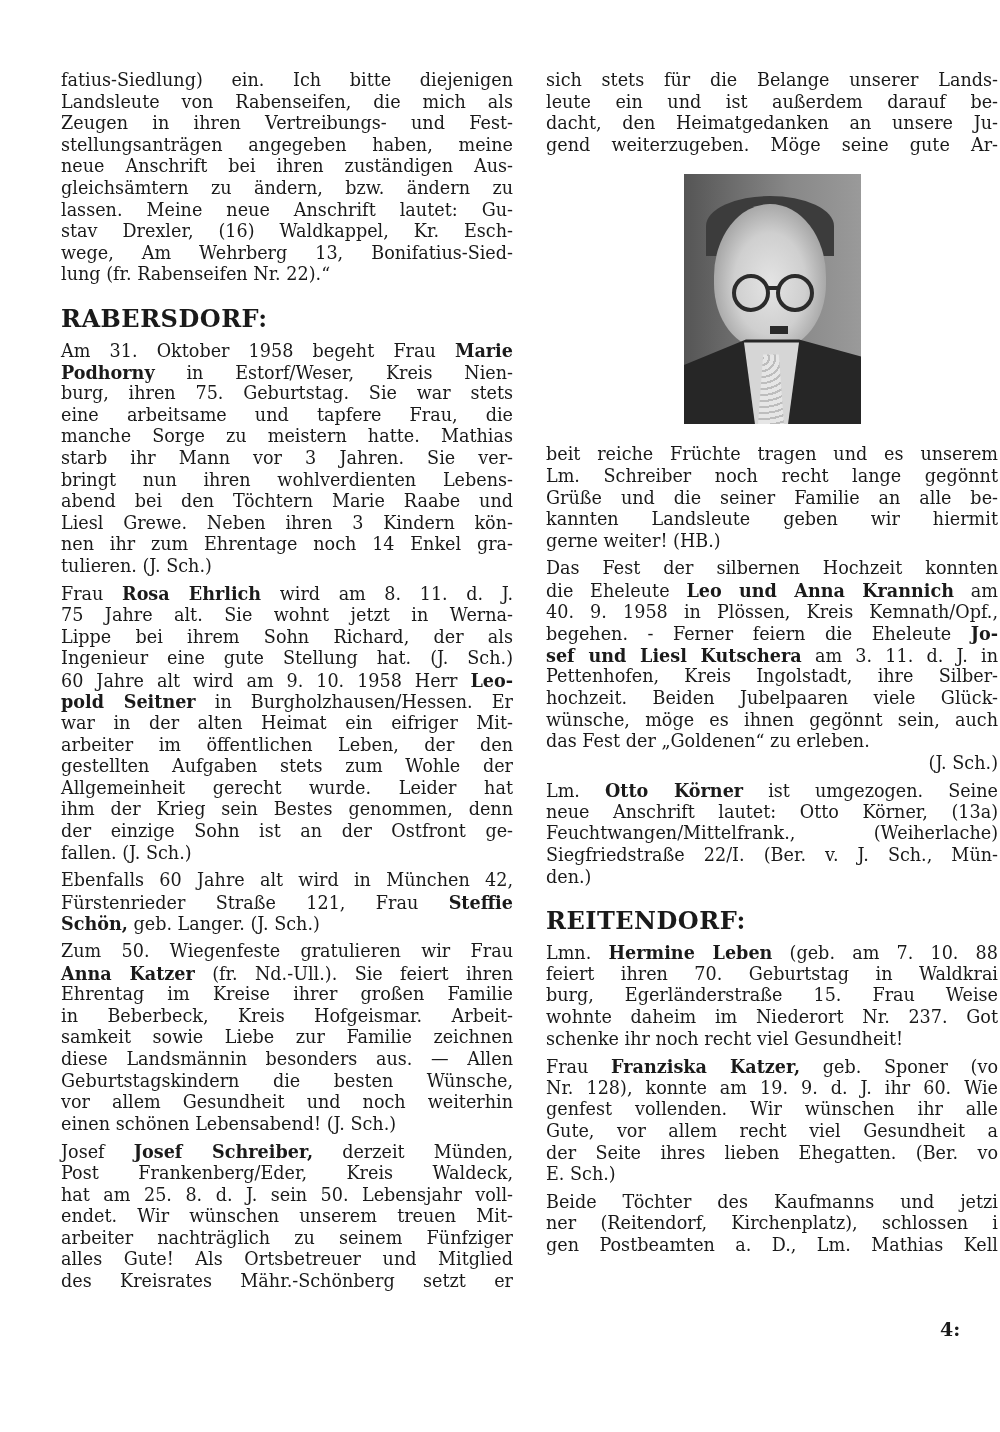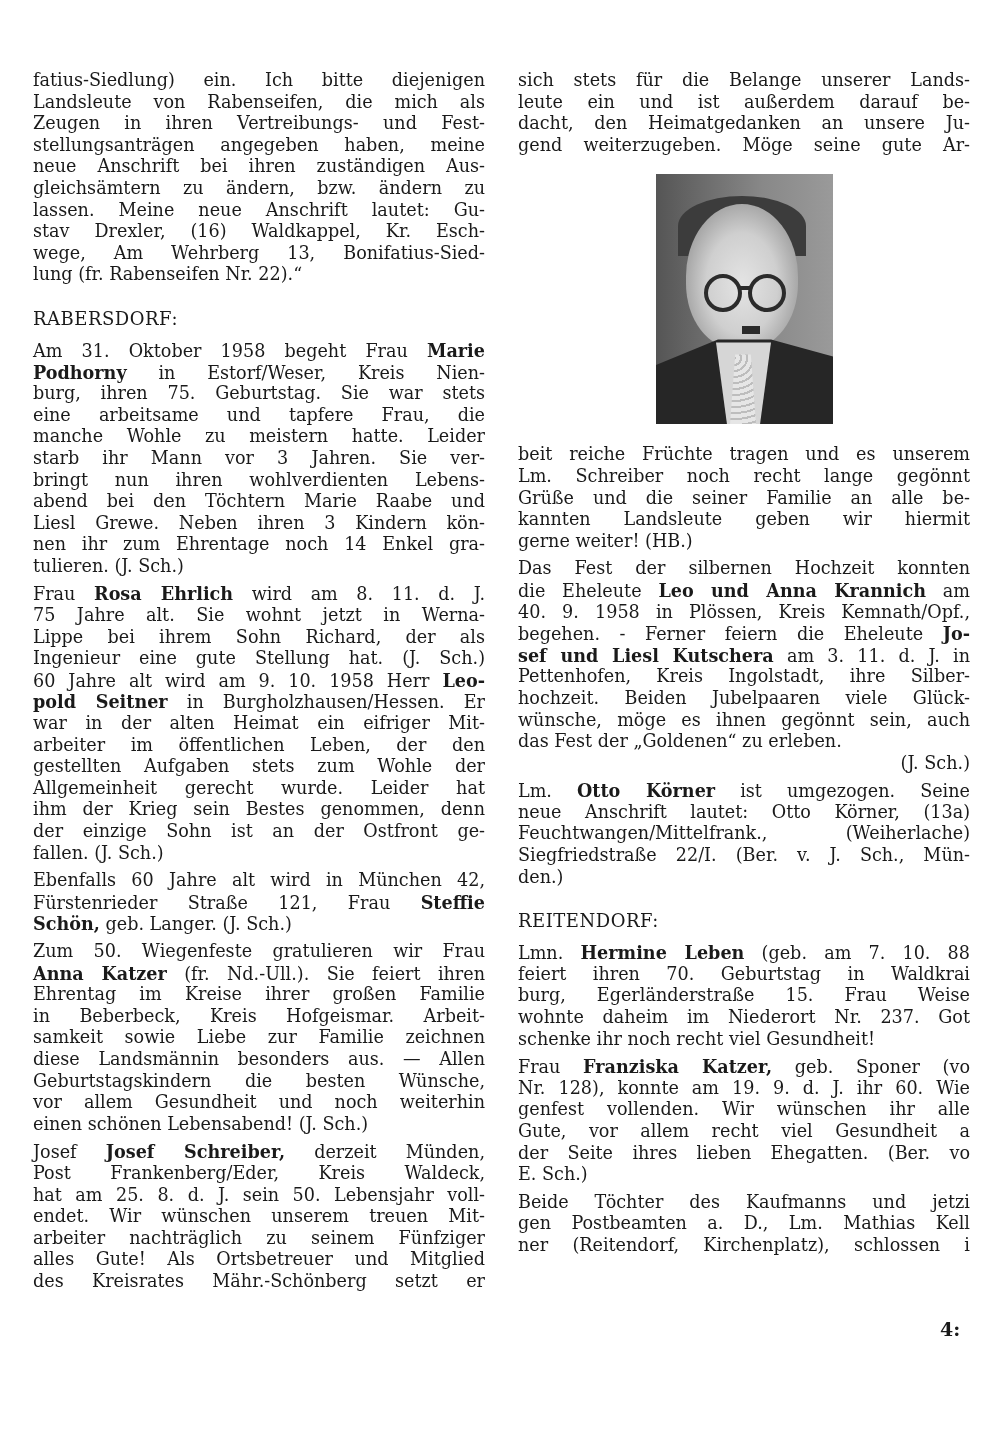--- a/index.html
+++ b/index.html
@@ -5,30 +5,31 @@
   html, body { margin: 0; padding: 0; background: #ffffff; }
   body {
     width: 1000px; height: 1432px; position: relative; overflow: hidden;
     font-family: "DejaVu Serif", "Liberation Serif", serif;
     color: #1a1a1a;
   }
   .col {
     position: absolute; top: 70px;
     font-size: 17.6px; line-height: 21.6px;
     text-align: justify;
+    margin-left: 28px;
   }
   #col-left { left: 33px; width: 452px; }
   #col-right { left: 518px; width: 452px; }
   .line { display: block; white-space: nowrap; text-align: justify; text-align-last: justify; height: 21.6px; overflow: visible; }
   .line.last { text-align-last: left; }
   .line.right { text-align-last: right; text-align: center; }
   .para { margin-bottom: 6px; }
   .para.tight { margin-bottom: 0; }
   .heading {
-    font-weight: normal; font-size: 18px; letter-spacing: 0.5px;
+    font-weight: bold; font-size: 24px; letter-spacing: 0.5px;
     margin-top: 22px; margin-bottom: 10px; height: 22px;
   }
   b { font-weight: bold; }
   .photo {
     position: relative; margin: 18px 0 20px 138px;
     width: 177px; height: 250px;
     background: radial-gradient(ellipse at 50% 35%, #d8d8d8 0%, #a6a6a6 30%, #6e6e6e 55%, #3a3a3a 80%, #2a2a2a 100%);
     overflow: hidden;
   }
   .photo .bg { position: absolute; inset: 0; background: linear-gradient(90deg, #555 0%, #888 60%, #9a9a9a 100%); }
@@ -82,21 +83,21 @@
     <span class="line last">lung (fr. Rabenseifen Nr. 22).“</span>
   </div>
 
   <div class="heading">RABERSDORF:</div>
 
   <div class="para">
     <span class="line"><span>Am 31. Oktober 1958 begeht Frau </span><b>Marie</b></span>
     <span class="line"><b>Podhorny</b> <span>in Estorf/Weser, Kreis Nien-</span></span>
     <span class="line">burg, ihren 75. Geburtstag. Sie war stets</span>
     <span class="line">eine arbeitsame und tapfere Frau, die</span>
-    <span class="line">manche Wohle zu meistern hatte.  Leider</span>
+    <span class="line">manche Sorge zu meistern hatte.  Mathias</span>
     <span class="line">starb ihr Mann vor 3 Jahren.  Sie ver-</span>
     <span class="line">bringt nun ihren wohlverdienten Lebens-</span>
     <span class="line">abend bei den Töchtern Marie Raabe und</span>
     <span class="line">Liesl Grewe. Neben ihren 3 Kindern kön-</span>
     <span class="line">nen ihr zum Ehrentage noch 14 Enkel gra-</span>
     <span class="line last">tulieren. (J. Sch.)</span>
   </div>
 
   <div class="para tight">
     <span class="line"><span>Frau </span><b>Rosa Ehrlich</b><span> wird am 8. 11. d. J.</span></span>
@@ -211,18 +212,18 @@
     <span class="line"><span>Frau </span><b>Franziska Katzer,</b><span> geb. Sponer (vo</span></span>
     <span class="line">Nr. 128), konnte am 19. 9. d. J. ihr 60. Wie</span>
     <span class="line">genfest vollenden. Wir wünschen ihr alle</span>
     <span class="line">Gute, vor allem recht viel Gesundheit a</span>
     <span class="line">der Seite ihres lieben Ehegatten. (Ber. vo</span>
     <span class="line last">E. Sch.)</span>
   </div>
 
   <div class="para">
     <span class="line">Beide Töchter des Kaufmanns und jetzi</span>
+    <span class="line">ner (Reitendorf, Kirchenplatz), schlossen i</span>
     <span class="line">gen Postbeamten a. D., Lm. Mathias Kell</span>
-    <span class="line">ner (Reitendorf, Kirchenplatz), schlossen i</span>
   </div>
 </div>
 
 <div class="page-number">4:</div>
 
 </body></html>

